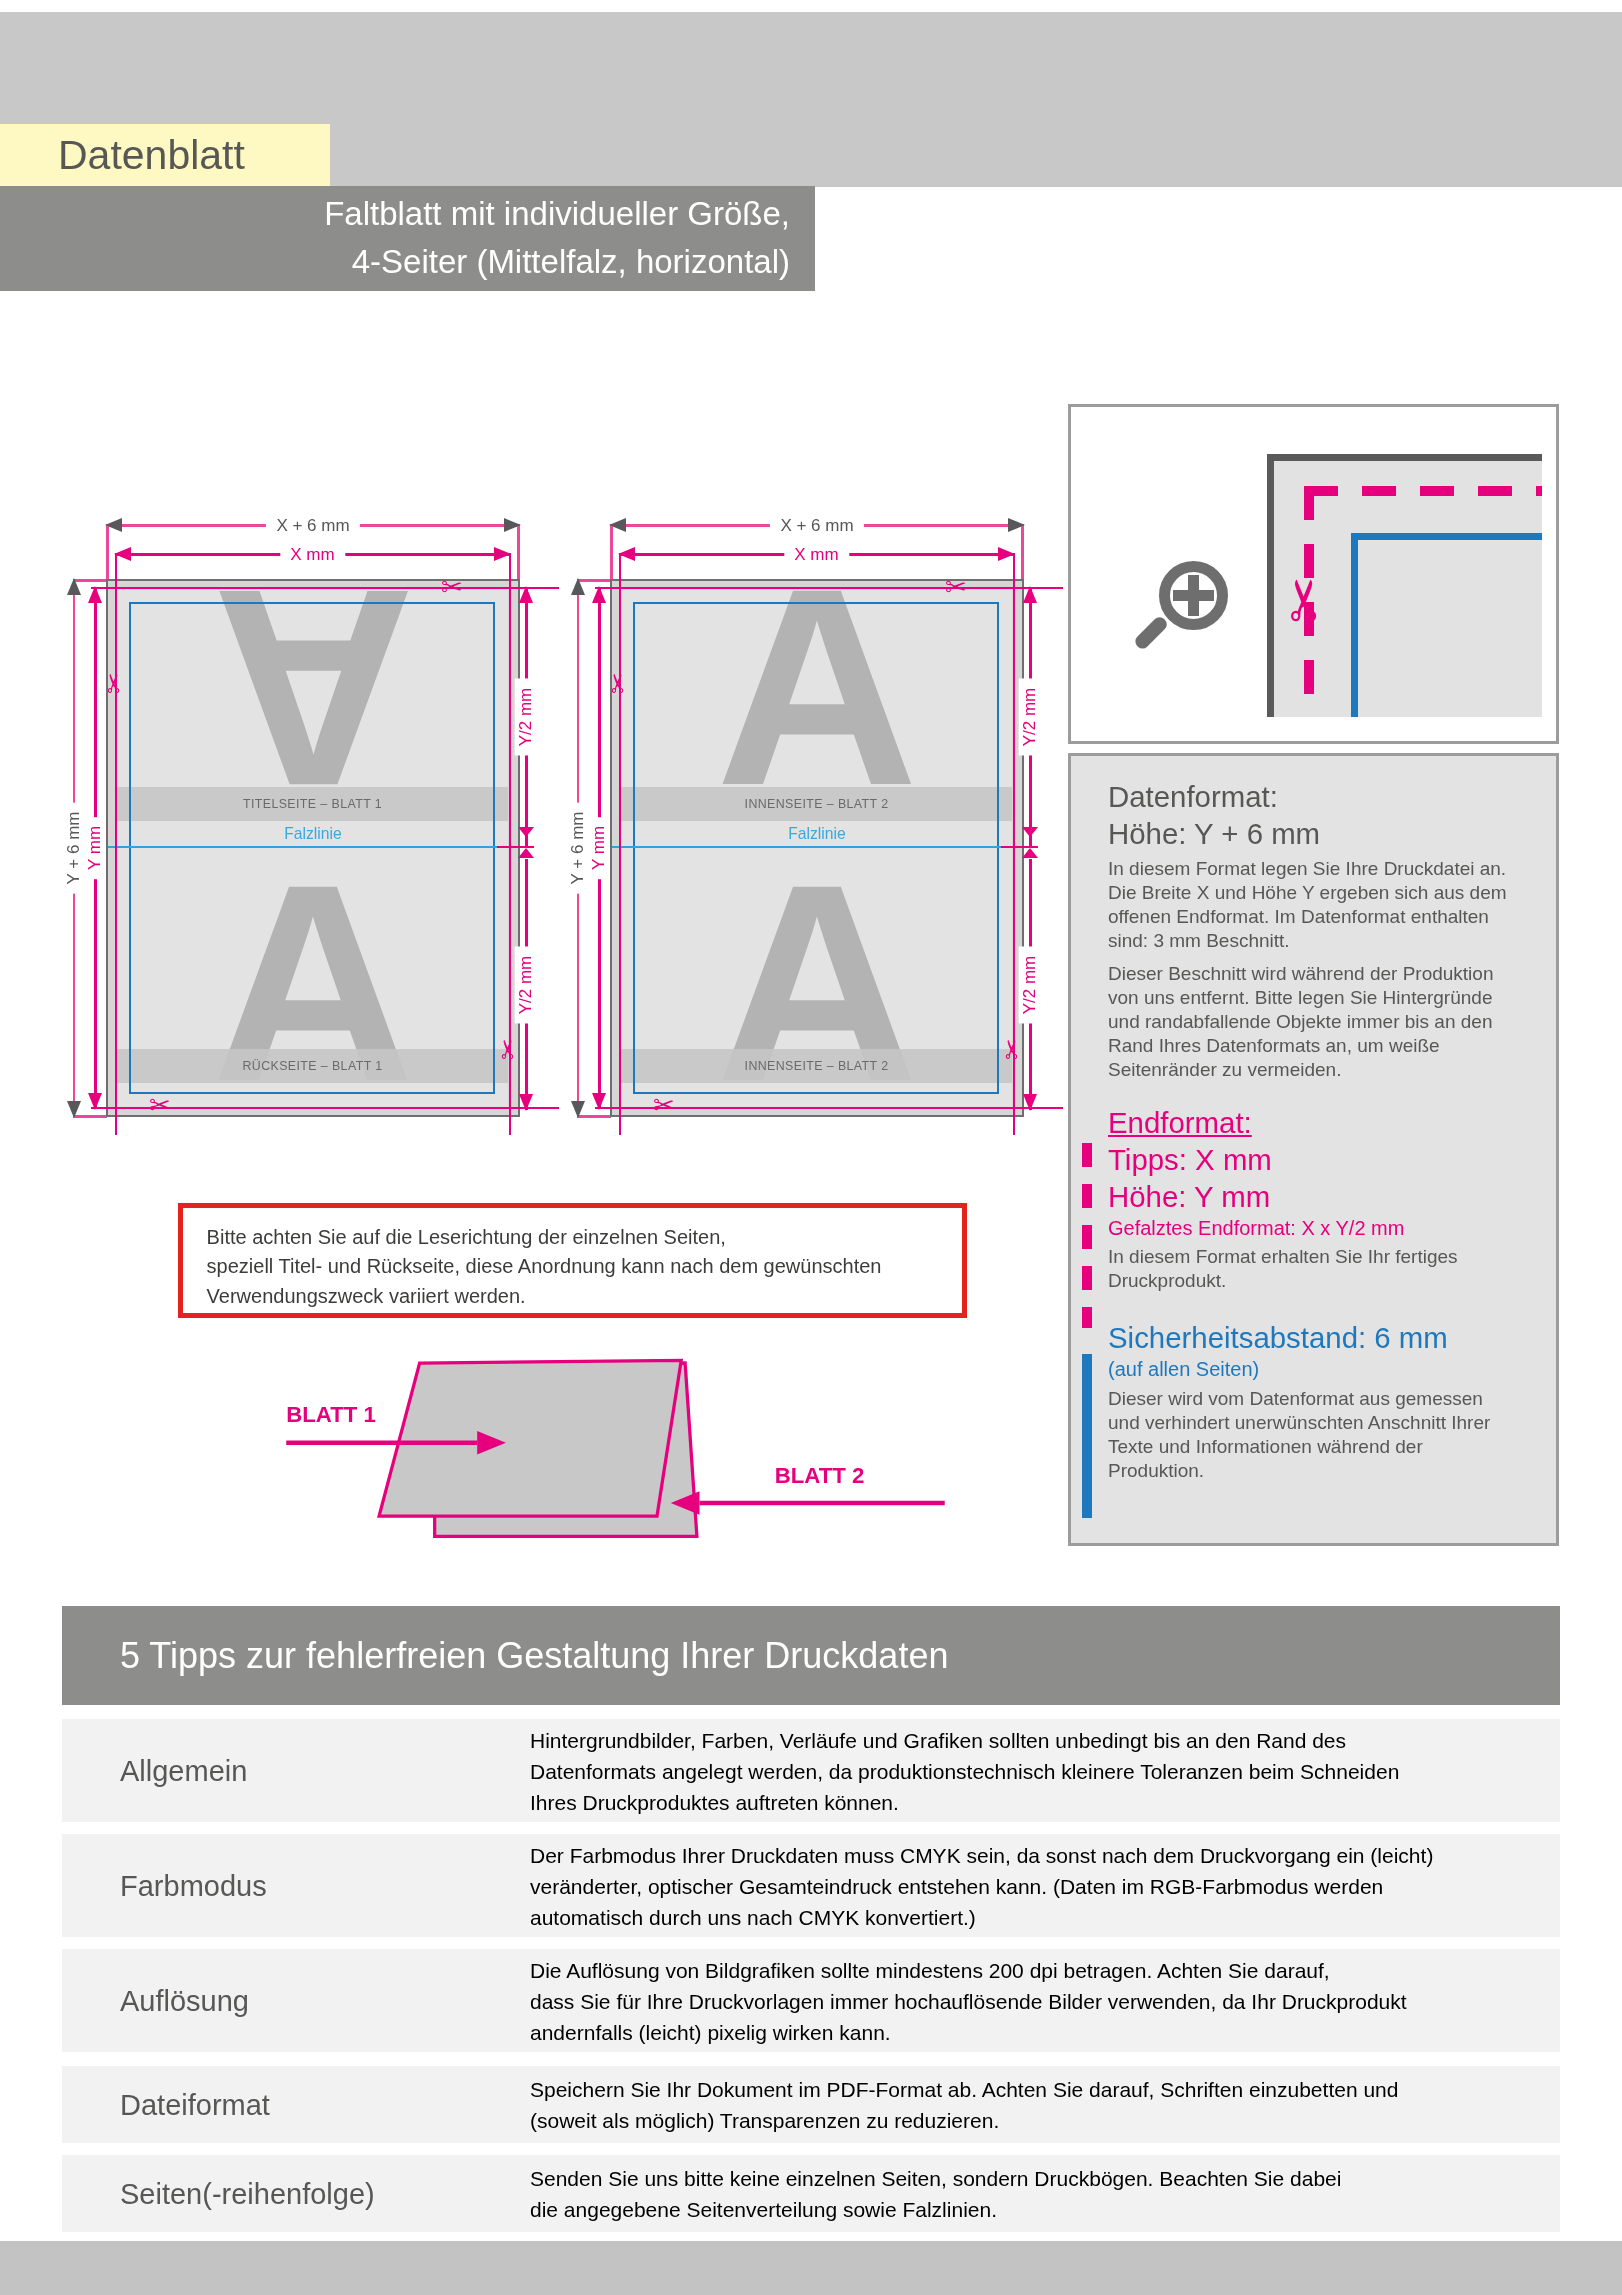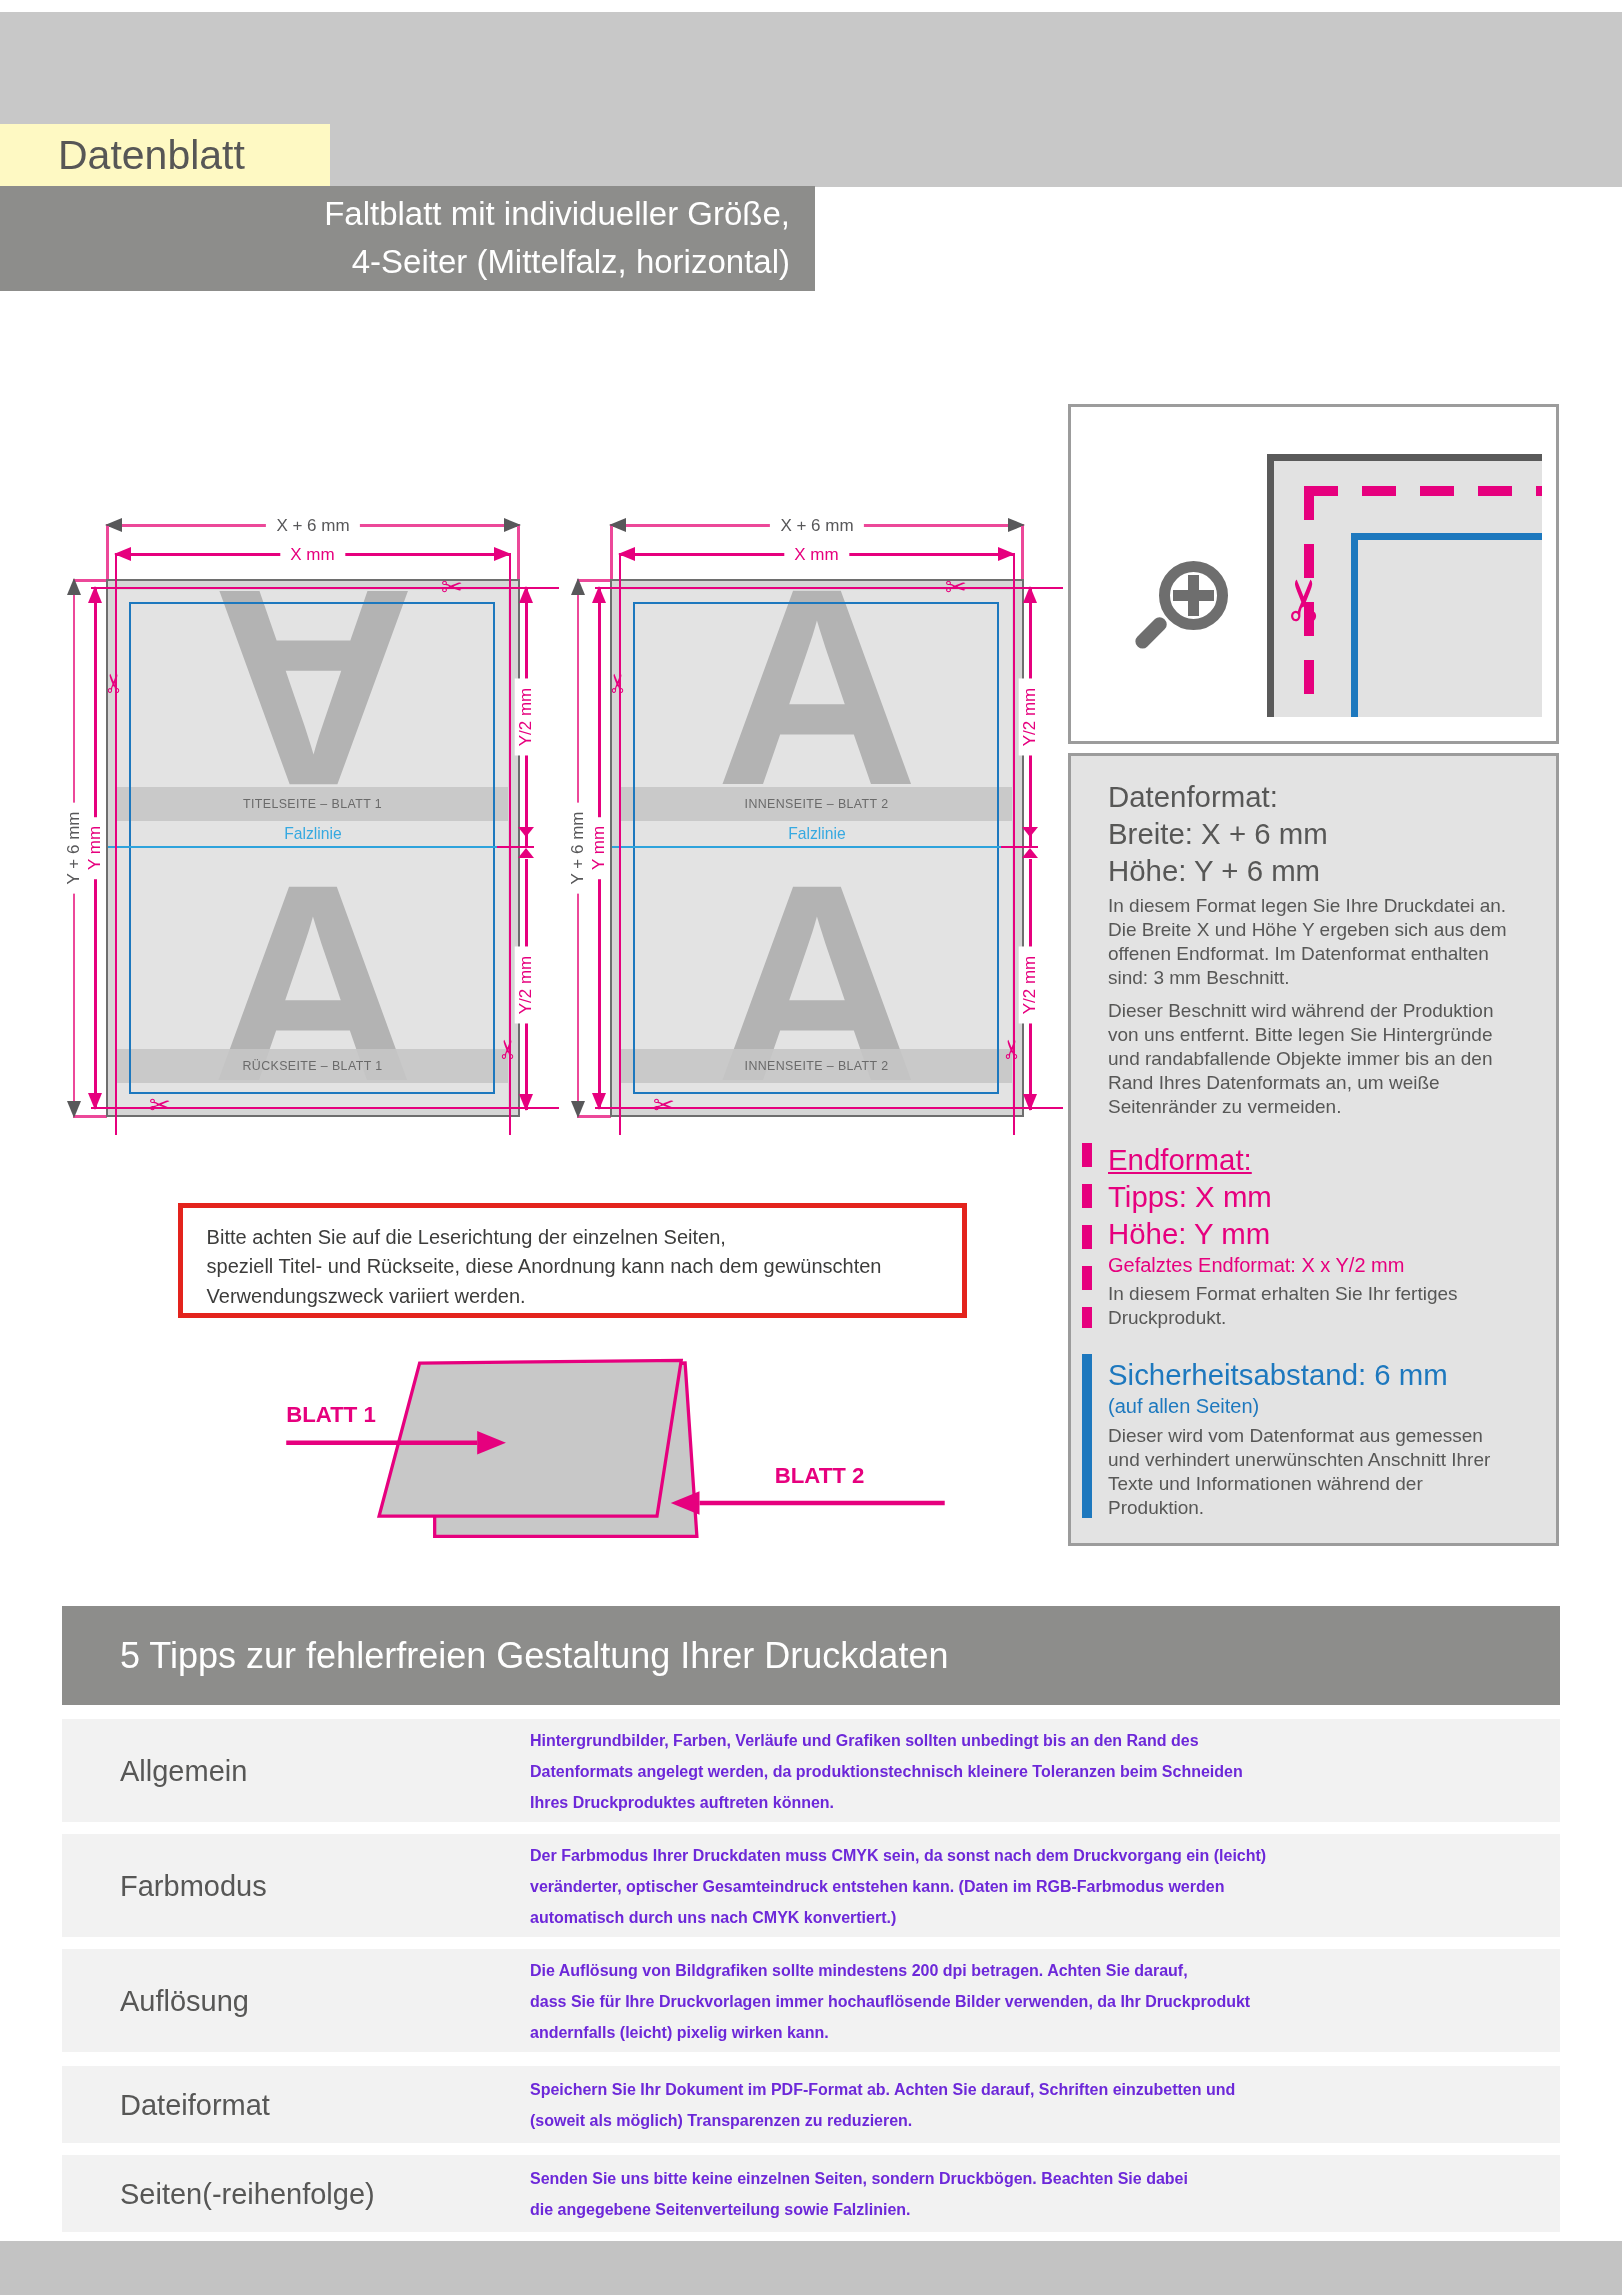--- a/index.html
+++ b/index.html
@@ -86,21 +86,21 @@
     border:5.2px solid #e3231d; }
   .notebox div { padding:15px 0 0 23.6px; font-size:20px; line-height:29.4px; color:#3c3c3b; white-space:pre-line; }
   .foldsvg { left:281px; top:1351px; }
 
   
   .tipshead { left:62px; top:1606px; width:1498px; height:99px; background:#8d8d8b; }
   .tipshead span { display:block; padding-left:58px; line-height:99px; font-size:36px; color:#fff; }
   .tiprow { position:absolute; left:62px; width:1498px; background:#f2f2f2; }
   .tiplabel { position:absolute; left:58px; top:50%; transform:translateY(-50%); font-size:29px; color:#575756; }
   .tiptext { position:absolute; left:468px; top:50%; transform:translateY(-50%);
-    width:1021px; font-size:16px; line-height:31px; color:#6d28d9; white-space:pre-line;font-weight:bold; }
+    width:1021px; font-size:21px; line-height:31px; color:#000000; white-space:pre-line; }
   .footer { left:0; top:2241px; width:1623px; height:54px; background:#c3c3c3; }
 </style>
 </head>
 <body>
 
 <div id="page">
 
   <div class="abs topstrip"></div>
   <div class="abs titlebox">
     <span>Datenblatt</span>
@@ -255,21 +255,20 @@
       <div class="safe-l"></div>
       <span class="scis rot270" style="left:7.9px;top:111px;font-size:56px;">✂</span>
     </div>
   </div>
 
   <div class="abs infopanel">
     <div class="bar-dash"></div>
     <div class="bar-solid"></div>
     <div class="ip-inner">
       <div class="ip-h">Datenformat:</div>
-      <div class="ip-h">Breite: X + 6 mm</div>
       <div class="ip-h">Höhe: Y + 6 mm</div>
       <div class="ip-p" style="margin-top:5.2px;">In diesem Format legen Sie Ihre Druckdatei an.
 Die Breite X und Höhe Y ergeben sich aus dem
 offenen Endformat. Im Datenformat enthalten
 sind: 3 mm Beschnitt.</div>
       <div class="ip-p" style="margin-top:9.2px;">Dieser Beschnitt wird während der Produktion
 von uns entfernt. Bitte legen Sie Hintergründe
 und randabfallende Objekte immer bis an den
 Rand Ihres Datenformats an, um weiße
 Seitenränder zu vermeiden.</div>

